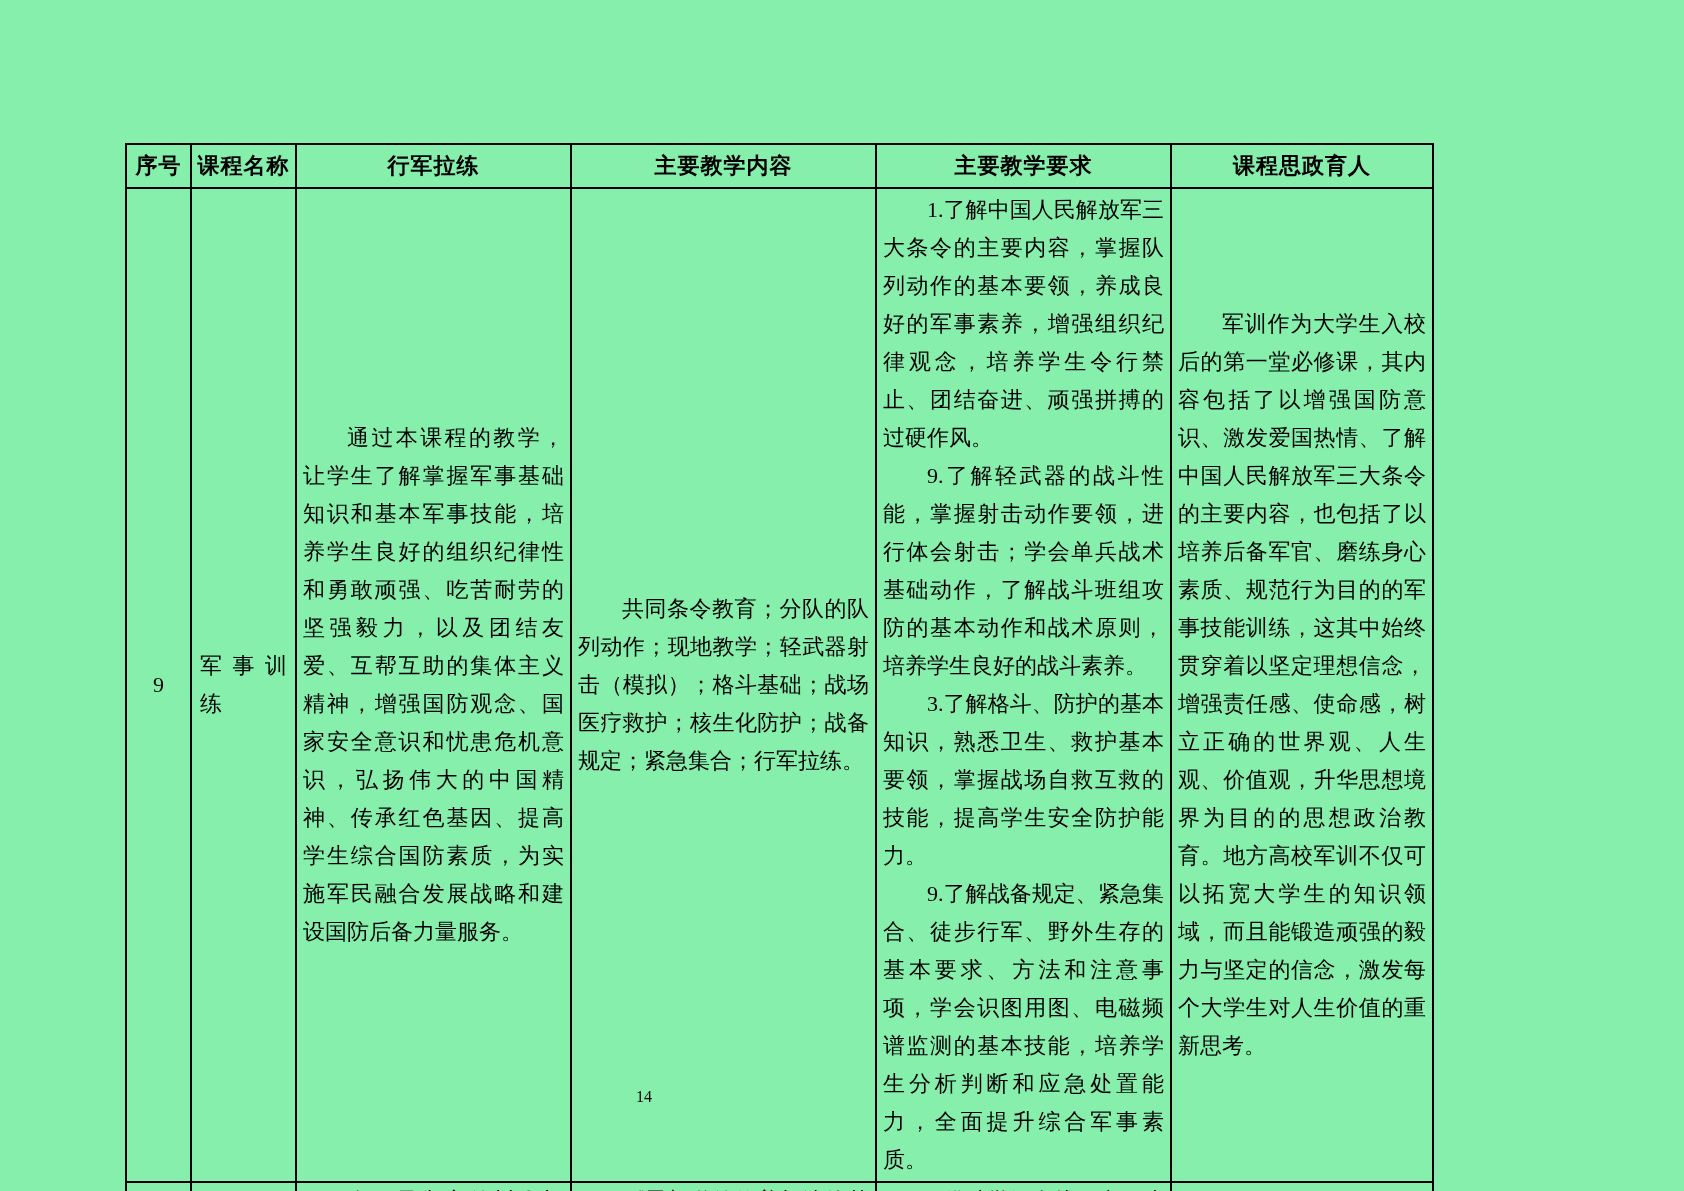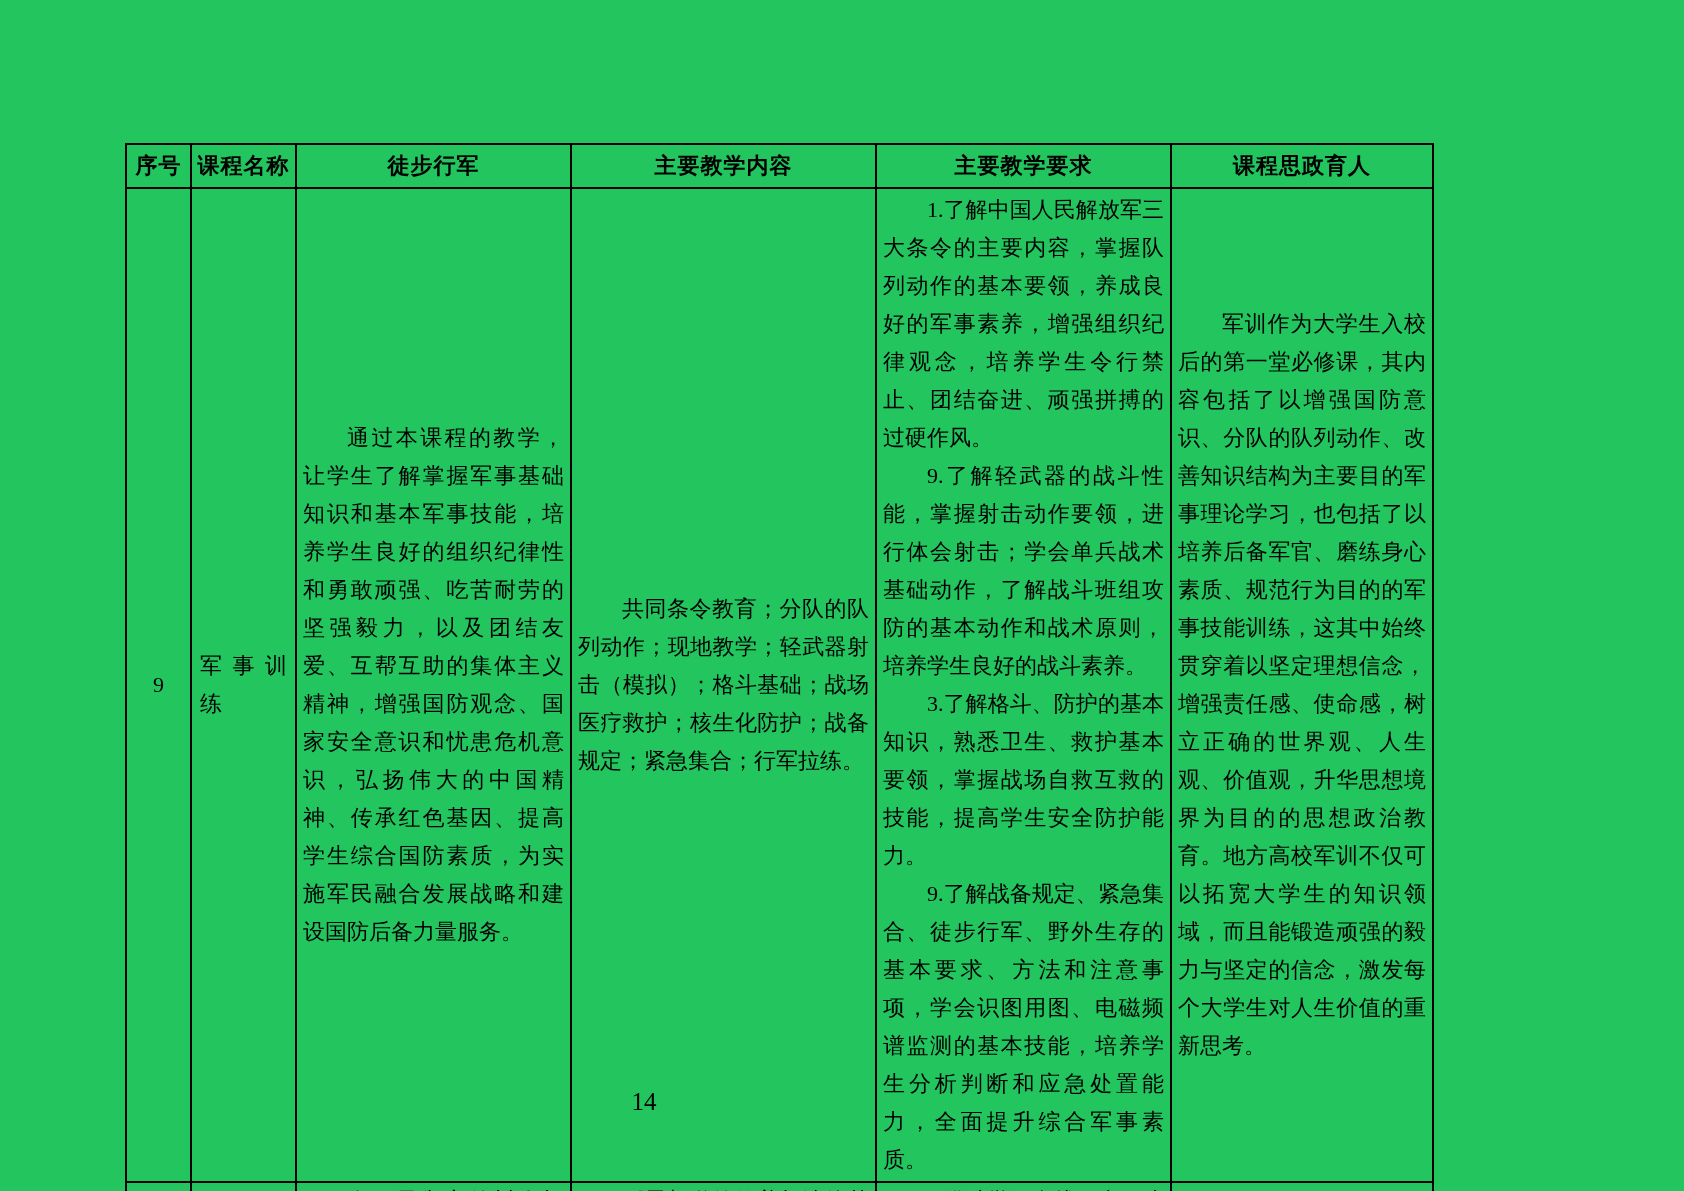--- a/index.html
+++ b/index.html
@@ -1,20 +1,20 @@
 <!DOCTYPE html>
 <html><head>
 <meta charset="utf-8">
 <style>
   html, body { margin: 0; padding: 0; background: #ffffff; }
   .page {
     position: relative;
     width: 1684px;
     height: 1191px;
-    background: #22c55e;
+    background: #86efac;
     color: #000000;
     font-family: "Liberation Serif", "DejaVu Serif", serif;
     overflow: hidden;
   }
   table.course-table {
     position: absolute;
     left: 125px;
     top: 143px;
     width: 1307px;
     border-collapse: collapse;
@@ -49,42 +49,42 @@
   tr.row9 td.c-obj, tr.row9 td.c-content, tr.row9 td.c-ideo { vertical-align: middle; }
   tr.row9 td.c-req { vertical-align: top; }
   td p { margin: 0; text-indent: 2em; text-align: justify; }
   .cellbox { max-height: 150px; overflow: hidden; display: block; }
   .page-number {
     position: absolute;
     left: 125px;
     top: 1088px;
     width: 1038px;
     text-align: center;
-    font-size: 25px;
+    font-size: 16px;
   }
 </style>
 </head>
 <body>
 
 <div class="page">
 
   <table class="course-table">
     <colgroup>
       <col style="width:65px">
       <col style="width:105px">
       <col style="width:275px">
       <col style="width:305px">
       <col style="width:295px">
       <col style="width:262px">
     </colgroup>
     <thead>
       <tr>
         <th>序号</th>
         <th>课程名称</th>
-        <th>徒步行军</th>
+        <th>行军拉练</th>
         <th>主要教学内容</th>
         <th>主要教学要求</th>
         <th>课程思政育人</th>
       </tr>
     </thead>
     <tbody>
       <tr class="row9">
         <td class="c-no">9</td>
         <td class="c-name">军事训练</td>
         <td class="c-obj">
@@ -93,21 +93,21 @@
         <td class="c-content">
           <p>共同条令教育；分队的队列动作；现地教学；轻武器射击（模拟）；格斗基础；战场医疗救护；核生化防护；战备规定；紧急集合；行军拉练。</p>
         </td>
         <td class="c-req">
           <p>1.了解中国人民解放军三大条令的主要内容，掌握队列动作的基本要领，养成良好的军事素养，增强组织纪律观念，培养学生令行禁止、团结奋进、顽强拼搏的过硬作风。</p>
           <p>9.了解轻武器的战斗性能，掌握射击动作要领，进行体会射击；学会单兵战术基础动作，了解战斗班组攻防的基本动作和战术原则，培养学生良好的战斗素养。</p>
           <p>3.了解格斗、防护的基本知识，熟悉卫生、救护基本要领，掌握战场自救互救的技能，提高学生安全防护能力。</p>
           <p>9.了解战备规定、紧急集合、徒步行军、野外生存的基本要求、方法和注意事项，学会识图用图、电磁频谱监测的基本技能，培养学生分析判断和应急处置能力，全面提升综合军事素质。</p>
         </td>
         <td class="c-ideo">
-          <p>军训作为大学生入校后的第一堂必修课，其内容包括了以增强国防意识、分队的队列动作、改善知识结构为主要目的军事理论学习，也包括了以培养后备军官、磨练身心素质、规范行为目的的军事技能训练，这其中始终贯穿着以坚定理想信念，增强责任感、使命感，树立正确的世界观、人生观、价值观，升华思想境界为目的的思想政治教育。地方高校军训不仅可以拓宽大学生的知识领域，而且能锻造顽强的毅力与坚定的信念，激发每个大学生对人生价值的重新思考。</p>
+          <p>军训作为大学生入校后的第一堂必修课，其内容包括了以增强国防意识、激发爱国热情、了解中国人民解放军三大条令的主要内容，也包括了以培养后备军官、磨练身心素质、规范行为目的的军事技能训练，这其中始终贯穿着以坚定理想信念，增强责任感、使命感，树立正确的世界观、人生观、价值观，升华思想境界为目的的思想政治教育。地方高校军训不仅可以拓宽大学生的知识领域，而且能锻造顽强的毅力与坚定的信念，激发每个大学生对人生价值的重新思考。</p>
         </td>
       </tr>
       <tr class="row10">
         <td class="c-no">10</td>
         <td class="c-name">思想道德与法治</td>
         <td class="c-obj">
           <span class="cellbox">
             <p>全面贯彻立德树人根本任务，通过理论学习和实践体验，帮助学生形成崇高的理想信念，弘扬伟大的中国精神，确立正确的人生观、价值观和</p>
           </span>
         </td>

